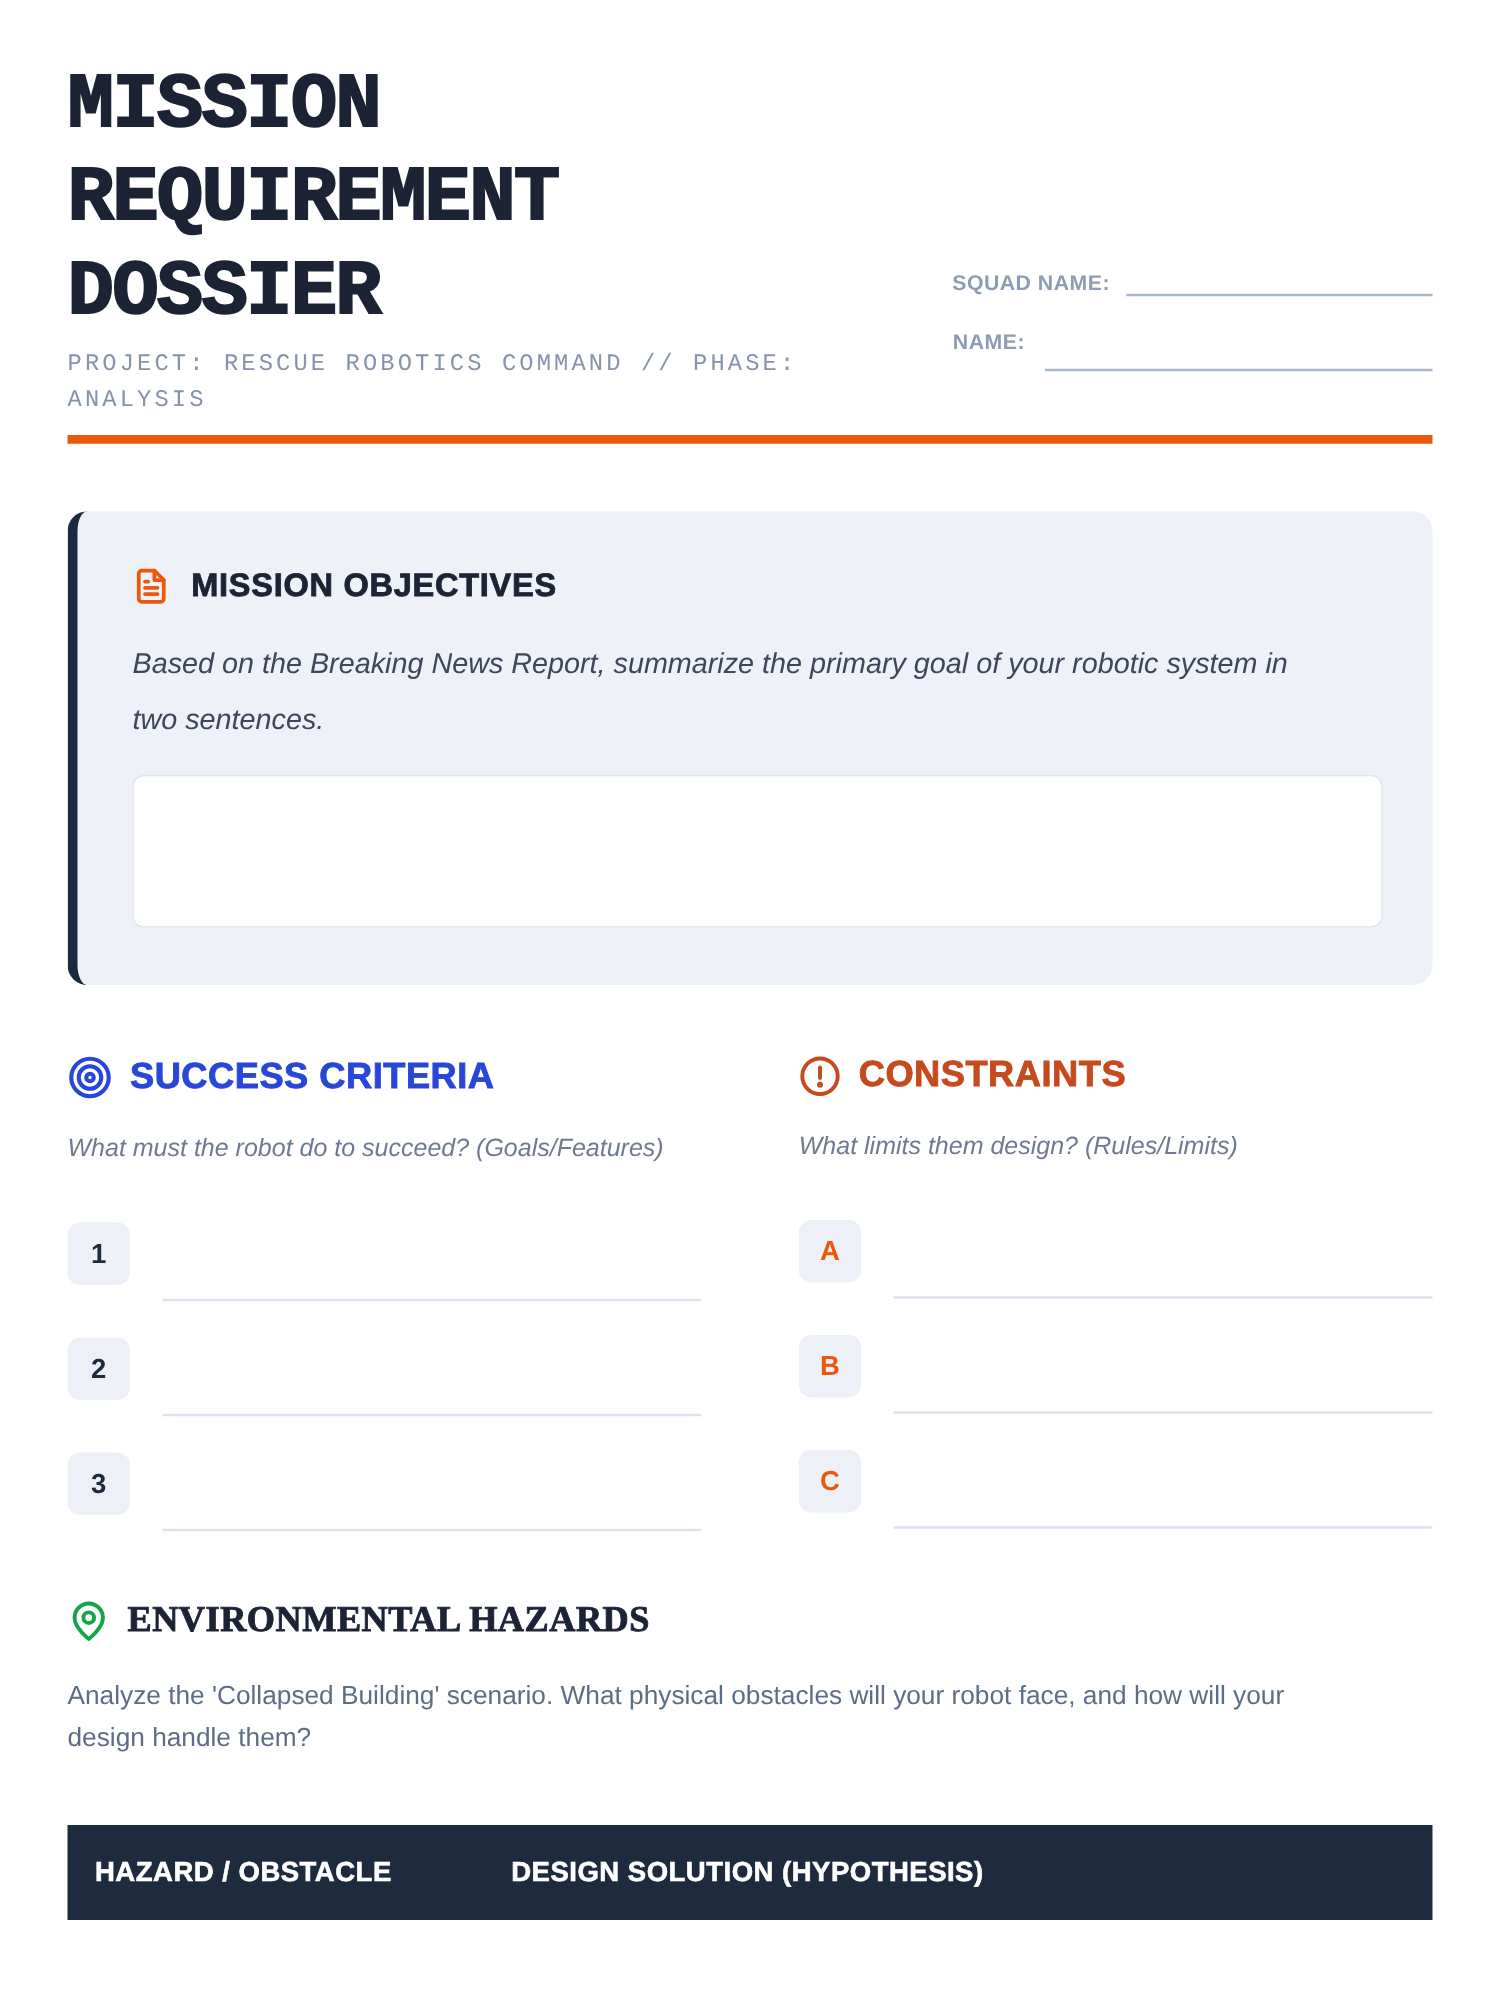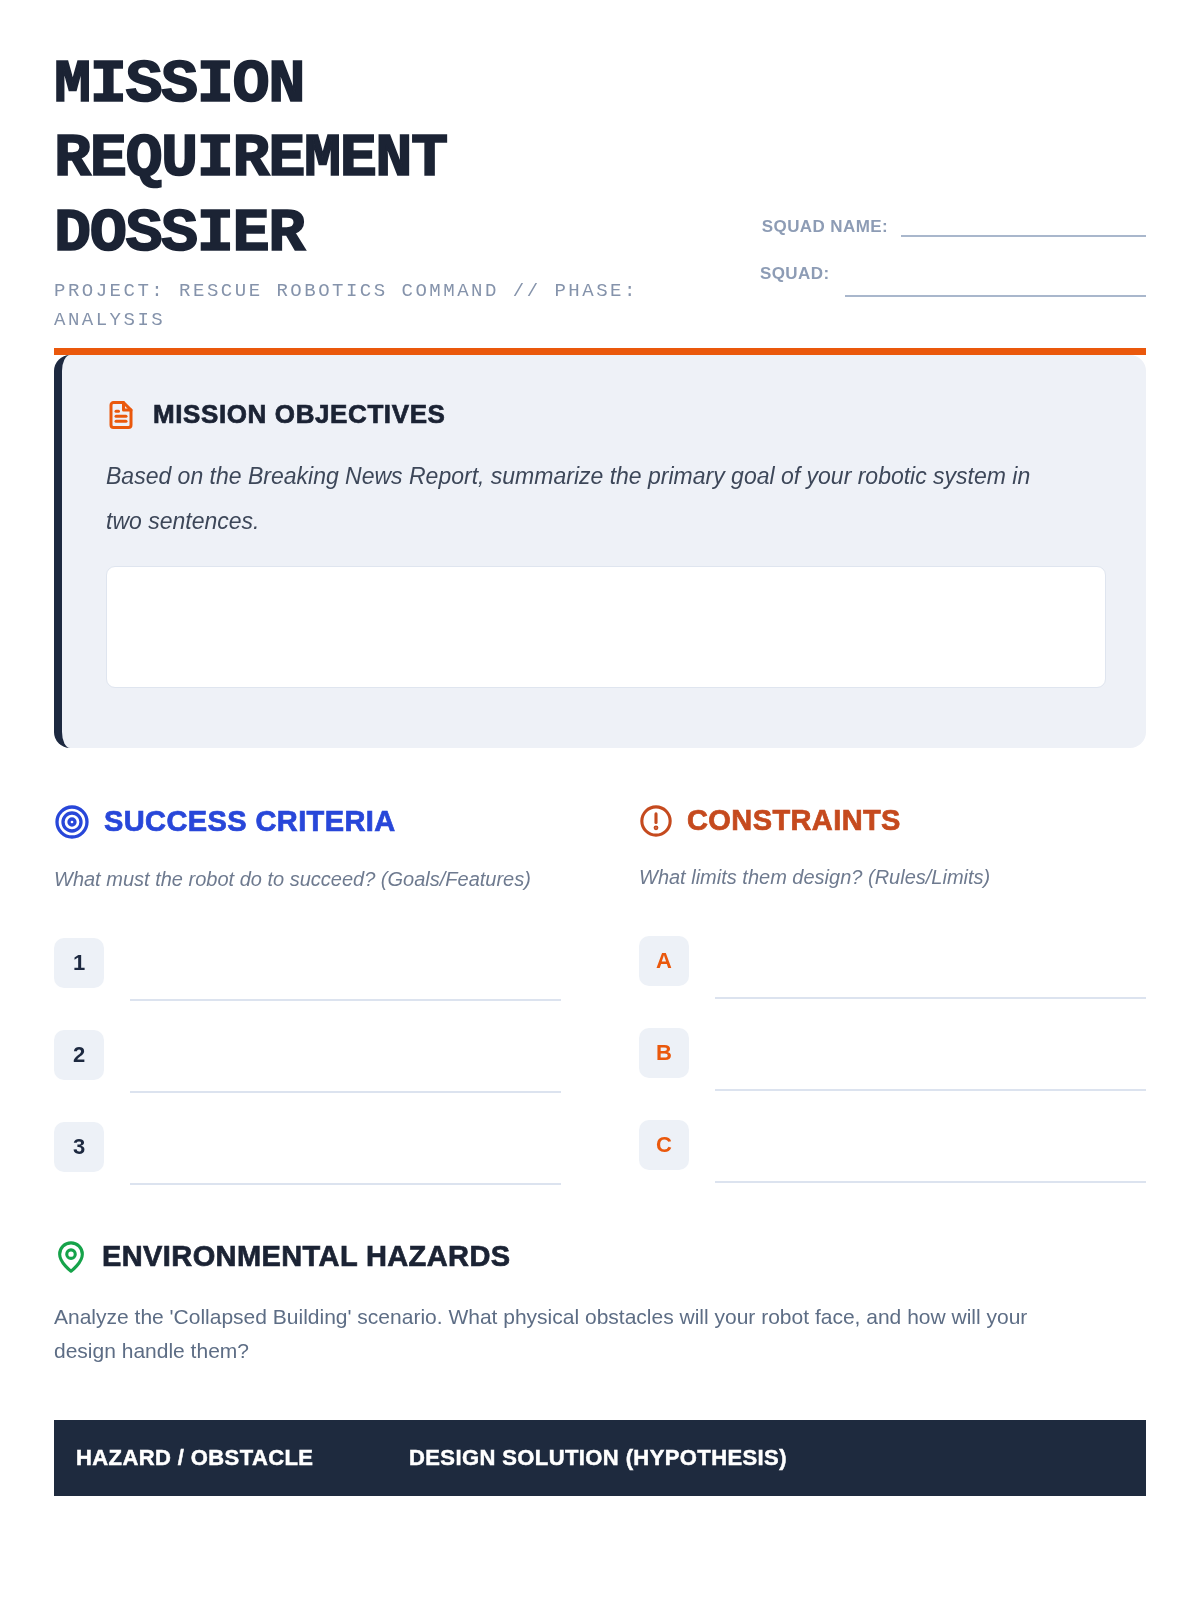--- a/index.html
+++ b/index.html
@@ -38,23 +38,23 @@
   .meta-label.squad{flex:0 0 128px;}
   .meta-label.date{flex:0 0 60px;}
   .meta-field{flex:1;border-bottom:2px solid var(--meta-line);height:20px;}
   .meta-row.squad-row .meta-field{margin-left:13px;}
   .meta-row.date-row .meta-field{margin-left:16px;margin-bottom:-12px;}
 
   .divider{height:7px;background:var(--orange);margin-top:14px;}
 
   
   .card{
-    background:var(--card-bg);
+    margin-top:54px;background:var(--card-bg);
     border-left:8px solid var(--navy-deep);border-radius:16px;
-    padding:44px 40px 60px 44px;
+    padding:44px 40px 46px 44px;
   }
   .card-heading{display:flex;align-items:center;gap:17px;}
   .icon{display:inline-flex;flex:0 0 auto;}
   .heading-text{
     font-size:26px;font-weight:800;letter-spacing:0.6px;color:var(--navy);
     -webkit-text-stroke:0.7px var(--navy);text-transform:uppercase;
   }
   .card-prompt{
     margin-top:24px;font-style:italic;font-size:23px;line-height:1.95;
     color:#3d4759;max-width:960px;
@@ -65,21 +65,21 @@
   }
 
   
   .columns{margin-top:56px;display:grid;grid-template-columns:1fr 1fr;column-gap:78px;}
   .section-heading{display:flex;align-items:center;gap:14px;}
   .section-title{
     font-size:29px;font-weight:800;letter-spacing:0.4px;text-transform:uppercase;
   }
   .section-title.blue{color:var(--blue);-webkit-text-stroke:0.7px var(--blue);}
   .section-title.orange{color:var(--orange-burnt);-webkit-text-stroke:0.7px var(--orange-burnt);}
-  .section-title.navy{color:var(--navy);-webkit-text-stroke:0.7px var(--navy);}
+  .section-title.navy{color:var(--navy);font-family:Liberation Serif, serif;-webkit-text-stroke:0.7px var(--navy);}
   .col-prompt{margin-top:24px;font-style:italic;font-size:20px;line-height:1.5;color:var(--prompt);}
   .items{margin-top:44px;}
   .item{display:flex;align-items:flex-end;height:50px;margin-bottom:42px;}
   .badge{
     flex:0 0 50px;height:50px;border-radius:10px;background:var(--badge-bg);
     display:flex;align-items:center;justify-content:center;
     font-size:22px;font-weight:bold;
   }
   .badge.num{color:var(--navy-deep);}
   .badge.letter{color:var(--orange);}
@@ -111,21 +111,21 @@
       <div>DOSSIER</div>
     </div>
     <div class="doc-subtitle">PROJECT: RESCUE ROBOTICS COMMAND // PHASE: ANALYSIS</div>
 
     <div class="meta">
       <div class="meta-row squad-row">
         <div class="meta-label squad">SQUAD NAME:</div>
         <div class="meta-field"></div>
       </div>
       <div class="meta-row date-row">
-        <div class="meta-label date">SQUAD:</div>
+        <div class="meta-label date">NAME:</div>
         <div class="meta-field"></div>
       </div>
     </div>
   </div>
 
   <div class="divider"></div>
 
   <div class="card">
     <div class="card-heading">
       <span class="icon" style="color:var(--orange)">

